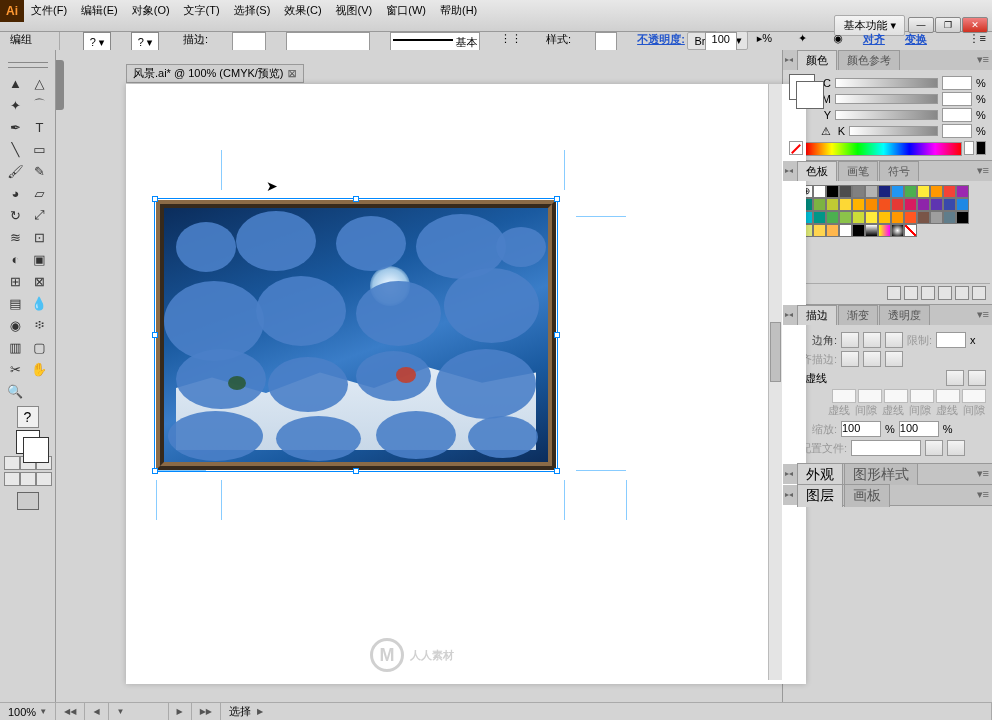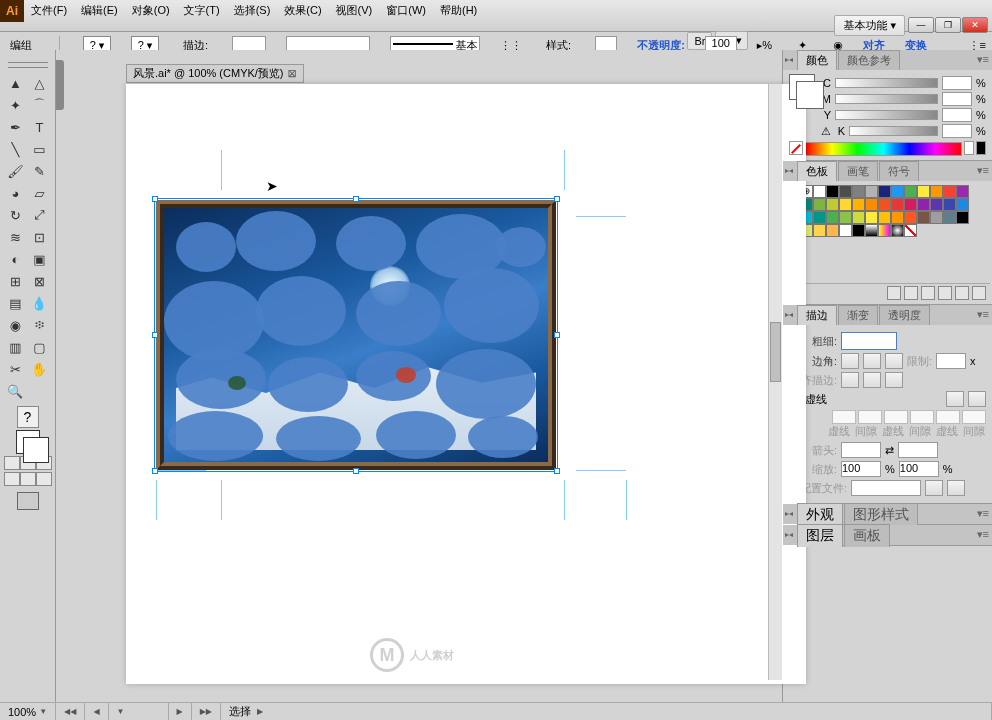--- a/index.html
+++ b/index.html
@@ -8,21 +8,21 @@
 .menubar { height: 32px; background: linear-gradient(#e8e8e8,#d0d0d0); border-bottom: 1px solid #999; display: flex; align-items: flex-start; }
 .app-logo { width: 24px; height: 22px; background: #4a2500; color: #ff9933; display: flex; align-items: center; justify-content: center; font-weight: bold; font-size: 12px; }
 .menu-item { padding: 3px 7px; cursor: default; }
 .menubar-right { margin-left: auto; display: flex; align-items: center; gap: 3px; padding-right: 4px; }
 .br-btn { padding: 2px 6px; border: 1px solid #aaa; background: #e4e4e4; border-radius: 2px; margin-top: 31px; }
 .workspace-dd { padding: 2px 8px; border: 1px solid #aaa; background: linear-gradient(#f4f4f4,#e0e0e0); border-radius: 2px; }
 .winbtns { display: flex; gap: 1px; }
 .winbtn { width: 26px; height: 16px; border: 1px solid #888; background: linear-gradient(#f0f0f0,#d0d0d0); border-radius: 2px; display:flex;align-items:center;justify-content:center;font-size:9px; }
 .winbtn.close { background: linear-gradient(#f08080,#d03020); color: #fff; }
 
-.optbar { height: 28px; background: #d4d4d4; border-bottom: 1px solid #aaa; display: flex; align-items: center; padding: 0 6px; gap: 20px; }
+.optbar { height: 28px; background: #d4d4d4; border-bottom: 1px solid #aaa; display: flex; align-items: flex-start; padding: 0 6px; gap: 20px; }
 .optbar .lbl { padding: 0 4px; }
 .optbar .dd { width: 28px; height: 20px; border: 1px solid #888; background: #fff; display:flex;align-items:center;justify-content:center; }
 .optbar .inp { height: 20px; border: 1px solid #999; background:#fff; }
 .optbar .sep { width:1px; height:20px; background:#aaa; margin:0 3px;}
 .stroke-preview { width:60px; height:12px; border-top: 2px solid #000; margin-top:6px;}
 .link { color:#2255cc; text-decoration:underline; cursor:pointer;font-weight:bold;}
 
 .workarea { position:absolute; top:50px; left:0; right:0; bottom:18px; display:flex; }
 
 .toolbar { width:56px; background:#d4d4d4; border-right:1px solid #999; padding-top:12px; display:flex; flex-direction:column; align-items:center; }
@@ -406,24 +406,20 @@
     <div class="pgroup stroke-panel">
       <div class="ptabs">
         <div class="parrow">▸◂</div>
         <div class="ptab">描边</div>
         <div class="ptab inactive">渐变</div>
         <div class="ptab inactive">透明度</div>
         <div class="pmenu">▾≡</div>
       </div>
       <div class="pbody">
         <div class="row">
-            <span class="lbl2">粗细:</span>
-            <div class="weight-dd"></div>
-          </div>
-        <div class="row">
             <span class="lbl2">边角:</span>
           <div class="btn-sm"></div>
           <div class="btn-sm"></div>
           <div class="btn-sm"></div>
           <span class="lbl2 dis" style="width:auto;">限制:</span>
           <div class="num-dd" style="width:30px;"></div>
           <span>x</span>
         </div>
         <div class="row">
             <span class="lbl2 dis">对齐描边:</span>
@@ -448,26 +444,20 @@
         </div>
         <div class="dashlbl" style="justify-content:flex-end;">
           <span>虚线</span>
             <span>间隙</span>
           <span>虚线</span>
             <span>间隙</span>
           <span>虚线</span>
             <span>间隙</span>
         </div>
         <div class="row">
-            <span class="lbl2 dis">箭头:</span>
-          <div class="num-dd"></div>
-          <span>⇄</span>
-          <div class="num-dd"></div>
-        </div>
-        <div class="row">
             <span class="lbl2 dis">缩放:</span>
           <div class="num-dd">100</div>
             <span>%</span>
           <div class="num-dd">100</div>
             <span>%</span>
         </div>
         <div class="row">
             <span class="lbl2 dis" style="width:58px;">配置文件:</span>
           <div class="num-dd" style="width:70px;"></div>
           <div class="btn-sm"></div>

